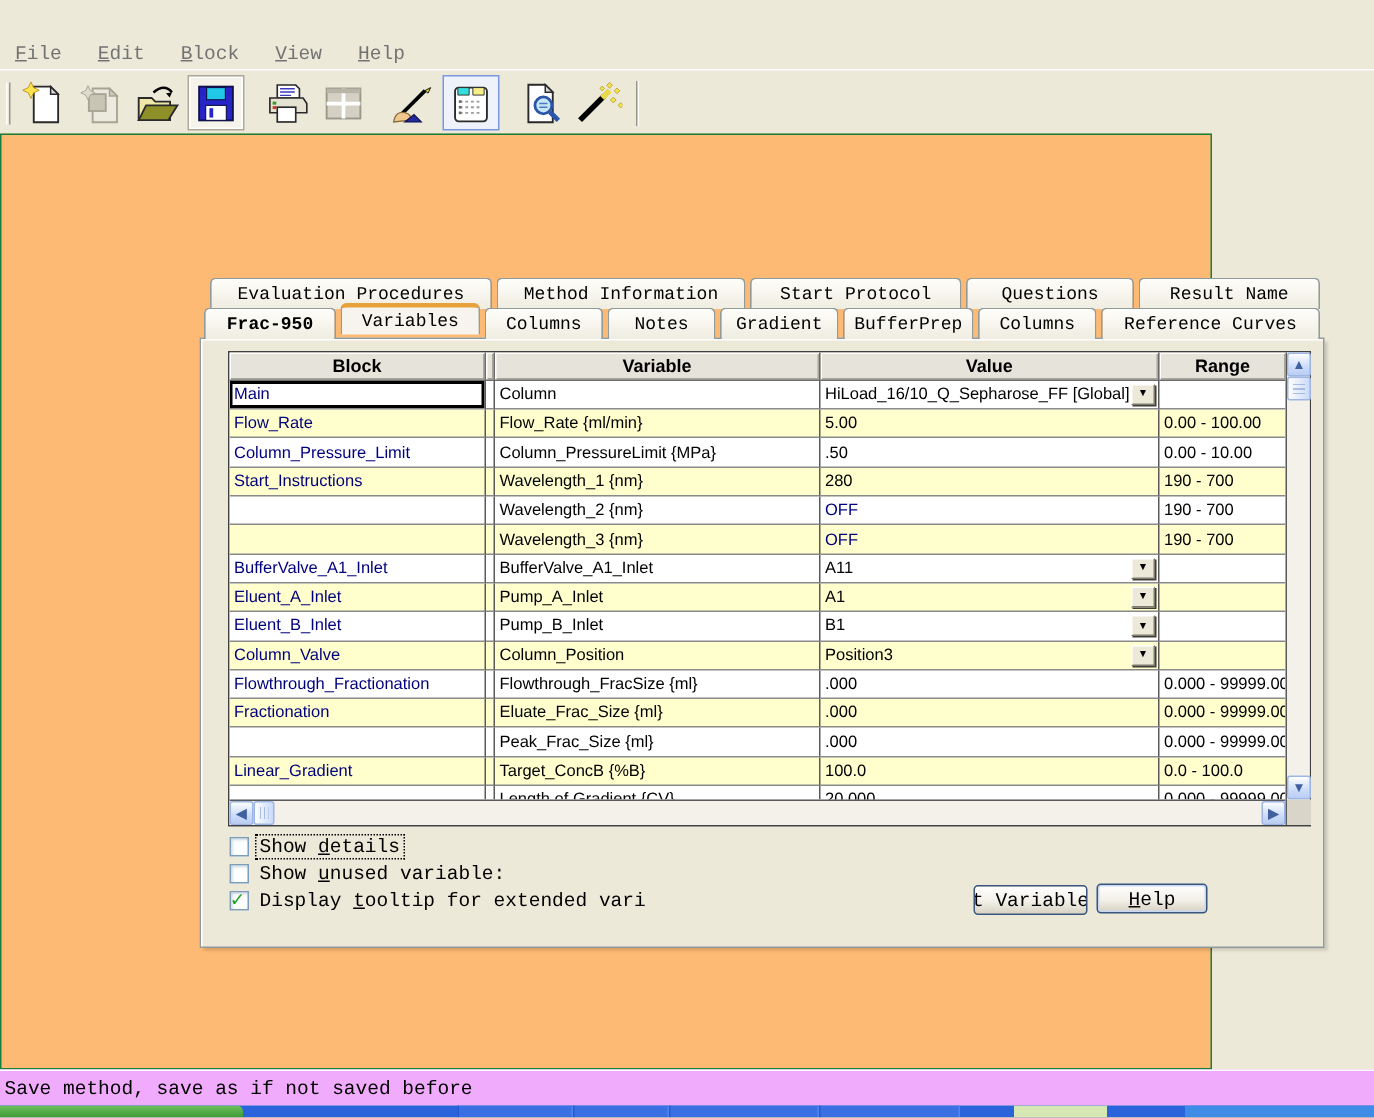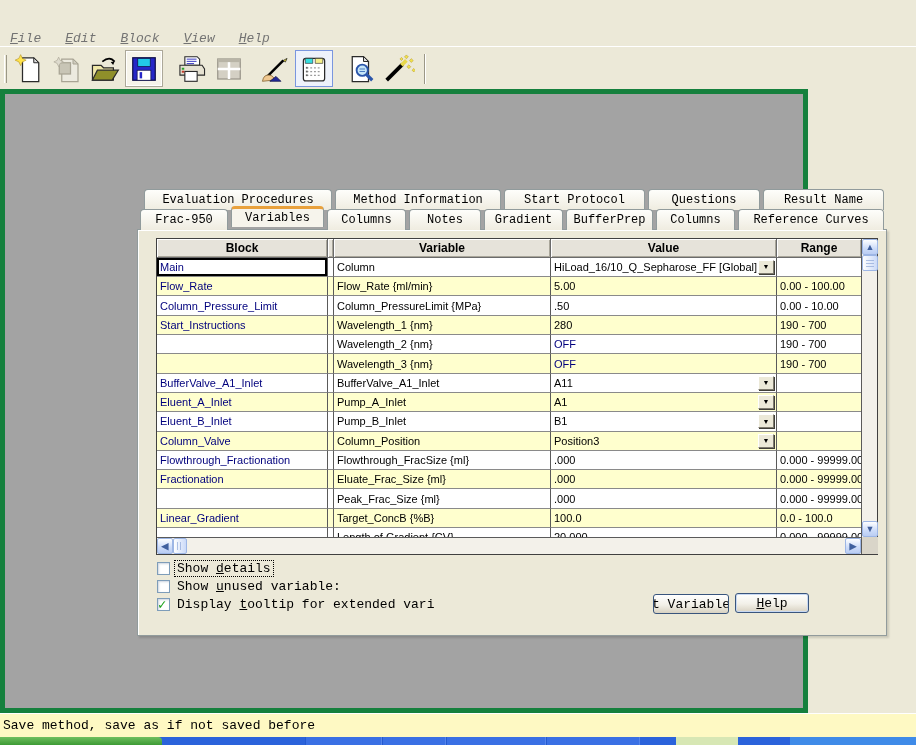--- a/index.html
+++ b/index.html
@@ -11,40 +11,40 @@
   
   .titlebar {
     position:absolute; top:0; left:0; width:916px; height:25px;
     background:linear-gradient(#a9bce9 0%, #8aa2e2 30%, #7b94dd 60%, #93a9e4 90%, #6f8cd9 100%);
     display:flex; align-items:center; padding-left:3px;
   }
   .title-text { color:#fff; font-weight:bold; font-size:14px; letter-spacing:1px; margin-left:5px; white-space:pre; }
   
   .menubar {
     position:absolute; top:25px; left:0; width:916px; height:22px;
-    display:flex; align-items:flex-end; padding-left:10px; gap:24px;
-    color:#737373; font-size:13px; border-bottom:1px solid #ffffff;font-style:italic;
+    display:flex; align-items:center; padding-left:10px; gap:24px;
+    color:#737373; font-size:13px; border-bottom:1px solid #ffffff;
   }
   .menu-item { cursor:default; white-space:pre; }
   .menu-item .u { text-decoration:underline; }
   
   .toolbar {
     position:absolute; top:48px; left:0; width:916px; height:41px;
     display:flex; align-items:center; padding-left:4px;
   }
   .tb-grip { width:3px; height:28px; border-left:1px solid #fff; border-right:1px solid #9b9786; margin-right:4px; }
   .tool { width:38px; height:37px; display:flex; align-items:center; justify-content:center; position:relative; }
   .tool.framed { border:1px solid #aca899; background:#f6f4ea; box-shadow:inset 0 0 0 1px #ffffff; }
   .tool.active-tool { border:1px solid #7a96df; background:#eef2fb; }
   .tb-gap { width:9px; }
   .tb-sep { width:2px; height:30px; border-left:1px solid #9b9786; border-right:1px solid #fff; margin-left:6px; }
   
   .client {
     position:absolute; top:89px; left:0; width:808px; height:624px;
-    background:#a3a3a3; border:5px solid #15803d;
+    background:#fdba74; border:1px solid #15803d;
   }
   
   .dialog { position:absolute; left:132px; top:95px; width:750px; height:447px; }
   .pane {
     position:absolute; left:0; top:40px; width:750px; height:407px;
     background:#ECE9D8; border:1px solid #919B9C;
     box-shadow:1px 1px 0 #ffffff inset, 2px 2px 2px rgba(0,0,0,0.15);
   }
   .tabs-row { position:absolute; display:flex; gap:3px; }
   .tabs-row.r1 { top:0; left:7px; }
@@ -58,21 +58,21 @@
   .tabs-row.r2 .tab { height:21px; }
   .tab.active {
     height:24px; margin-top:-3px; background:#f6f4ec; position:relative; z-index:3;
     border-top:3px solid #e9a13c; padding-top:0;
   }
   
   .r1 .tab:nth-child(1){width:188px;} .r1 .tab:nth-child(2){width:166px;}
   .r1 .tab:nth-child(3){width:141px;} .r1 .tab:nth-child(4){width:112px;}
   .r1 .tab:nth-child(5){width:121px;}
   
-  .r2 .tab:nth-child(1){width:88px;} .r2 .tab:nth-child(2){width:93px;}
+  .r2 .tab:nth-child(1){width:88px;font-weight:bold;} .r2 .tab:nth-child(2){width:93px;}
   .r2 .tab:nth-child(3){width:79px;} .r2 .tab:nth-child(4){width:72px;}
   .r2 .tab:nth-child(5){width:79px;} .r2 .tab:nth-child(6){width:87px;}
   .r2 .tab:nth-child(7){width:79px;} .r2 .tab:nth-child(8){width:146px;}
   
   .grid {
     position:absolute; left:19px; top:49px; width:722px; height:317px;
     border:1px solid #404040; display:flex; background:#fff;
     font-family:"Liberation Sans", sans-serif;
   }
   .grid-main { width:704px; display:flex; flex-direction:column; }
@@ -144,21 +144,21 @@
     border:1px solid #39557d; border-radius:3px;
     display:flex; align-items:center; justify-content:center;
     font-family:"Liberation Mono", monospace; font-size:13px; color:#000; white-space:pre;
   }
   .xp-btn .u { text-decoration:underline; }
   .btn-editvar { left:516px; top:405px; width:76px; overflow:hidden; }
   .btn-help { left:598px; top:404px; width:74px; box-shadow:inset 0 0 0 1px #c7d8f2; }
   
   .statusbar {
     position:absolute; top:713px; left:0; width:916px; height:24px;
-    background:#fef9c3; border-top:1px solid #fff; display:flex; align-items:center;
+    background:#f0abfc; border-top:1px solid #fff; display:flex; align-items:center;
     font-size:13px; color:#000; padding-left:3px;
   }
   
   .taskbar { position:absolute; top:737px; left:0; width:916px; height:8px; background:#2b63db; overflow:hidden; }
   .tk-start { position:absolute; left:0; top:0; width:162px; height:8px;
     background:linear-gradient(#6fbf5e,#3d9a35); border-radius:0 4px 0 0; }
   .tk-seg { position:absolute; top:0; height:8px; background:#3a70e4; border-left:1px solid #245ad0; border-right:1px solid #5585ea; }
   .tk-pale { position:absolute; left:676px; top:0; width:62px; height:8px; background:#d7e7b4; }
   .tk-right { position:absolute; left:790px; top:0; width:126px; height:8px; background:#3f8bе8; background:#3f8be8; }
   svg { display:block; }

